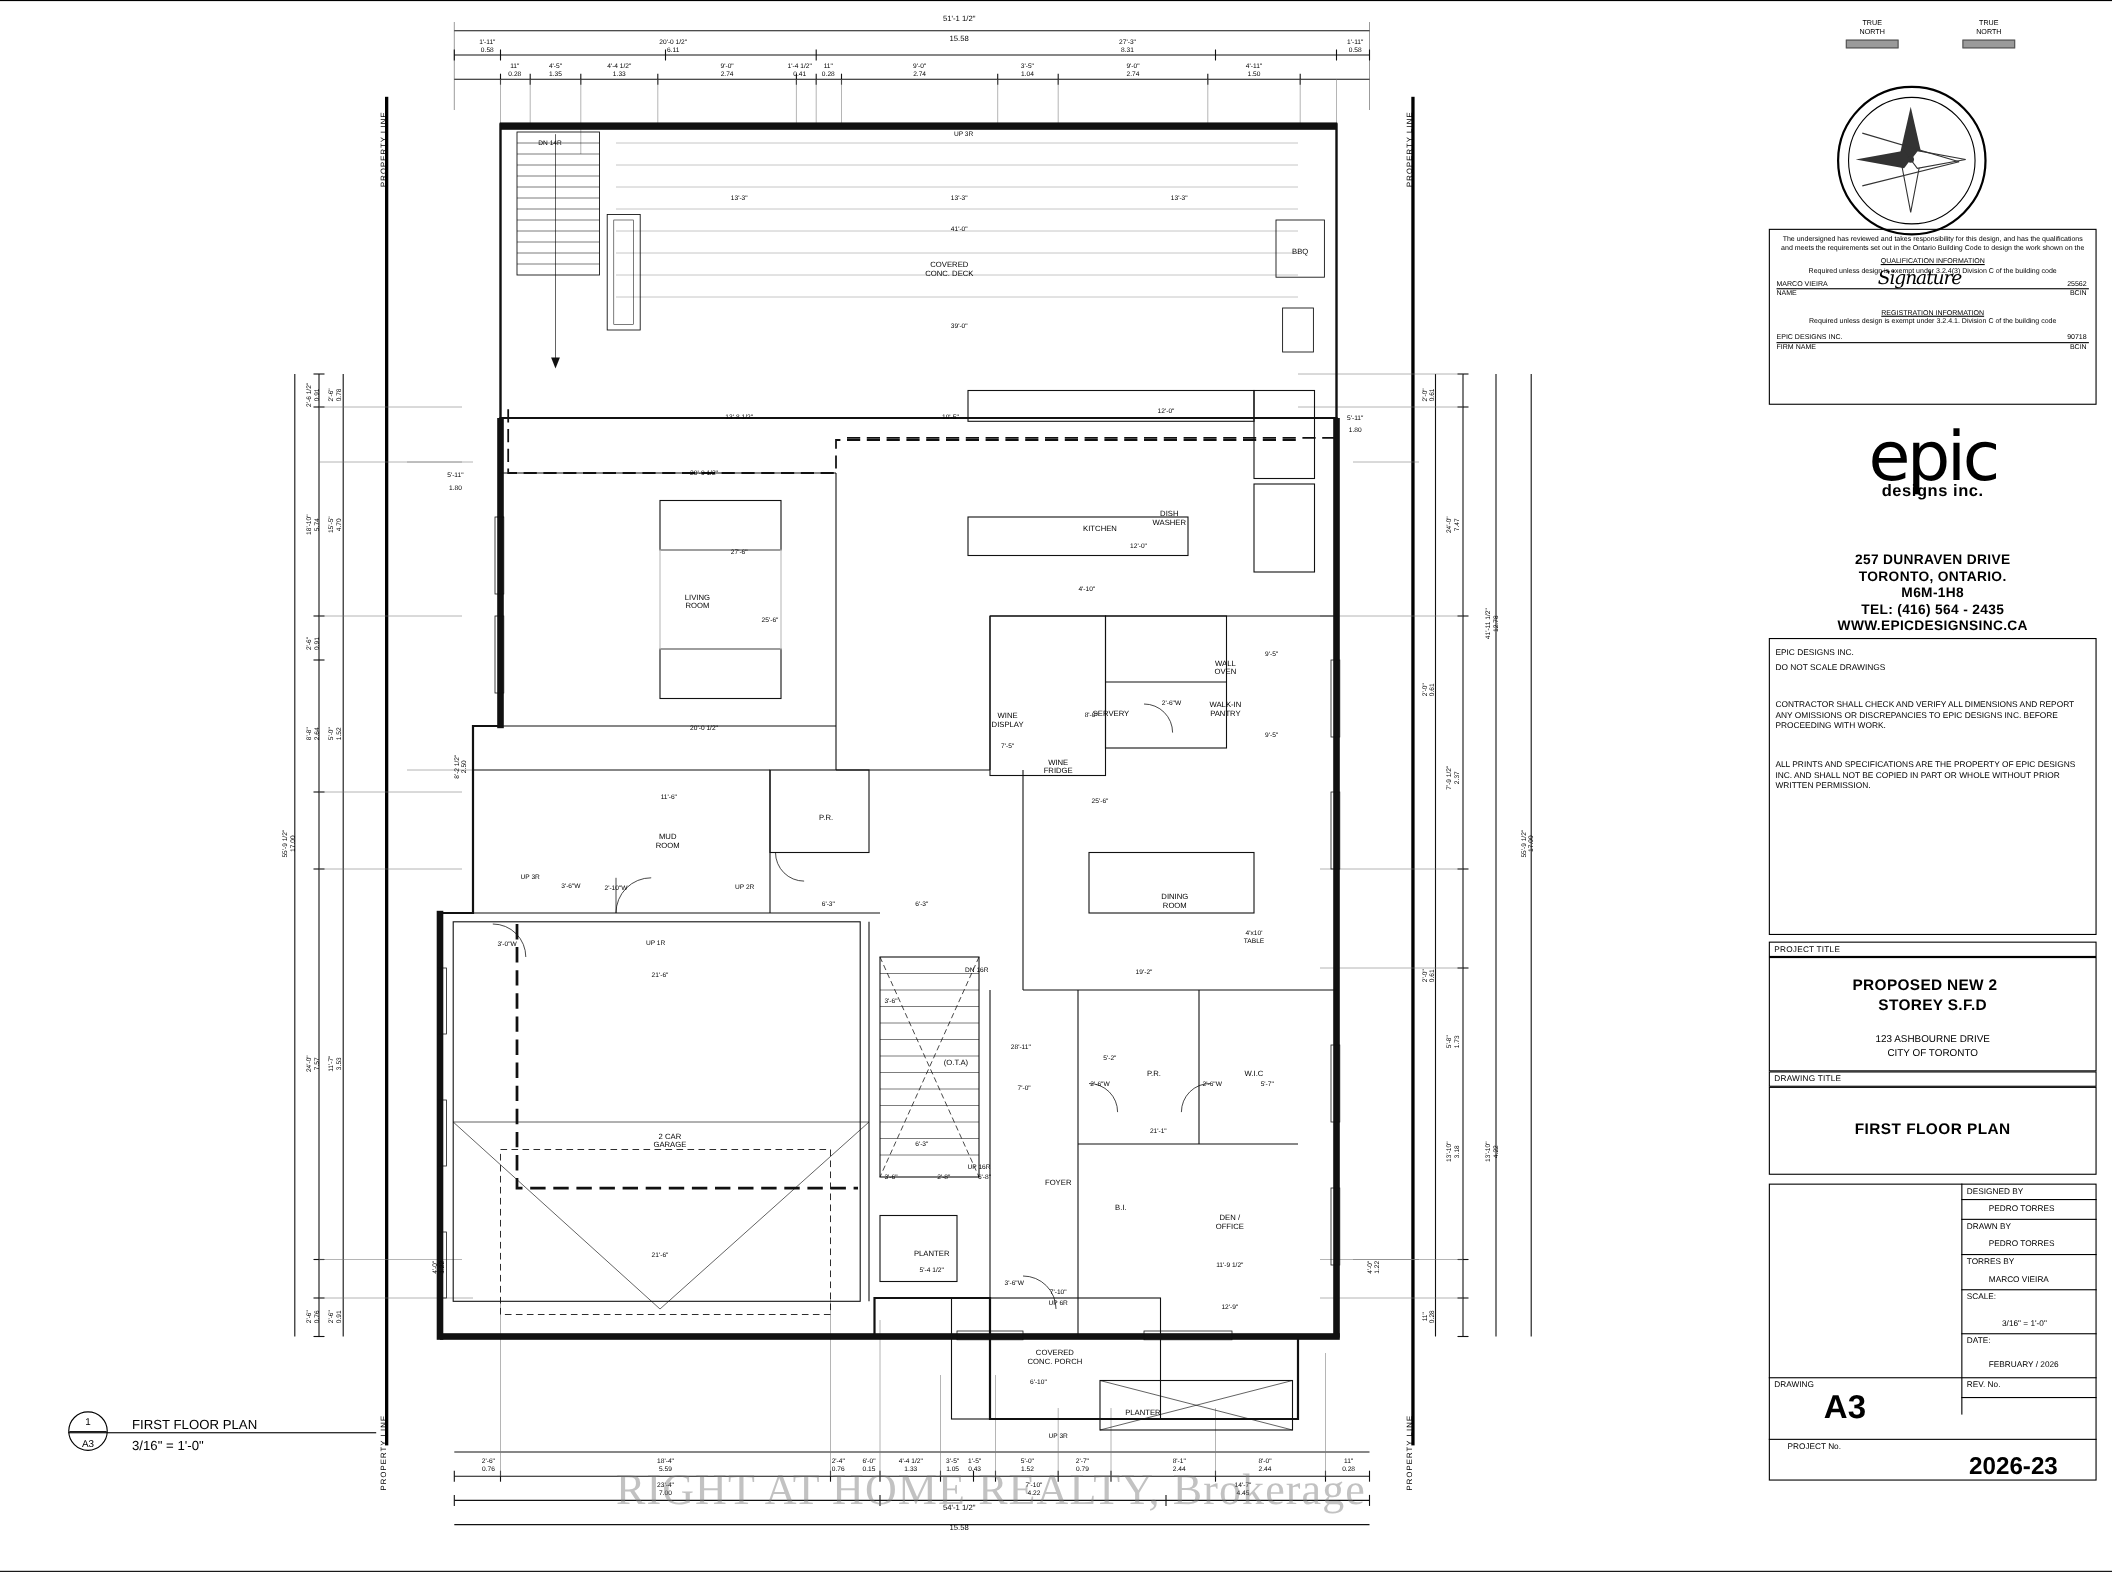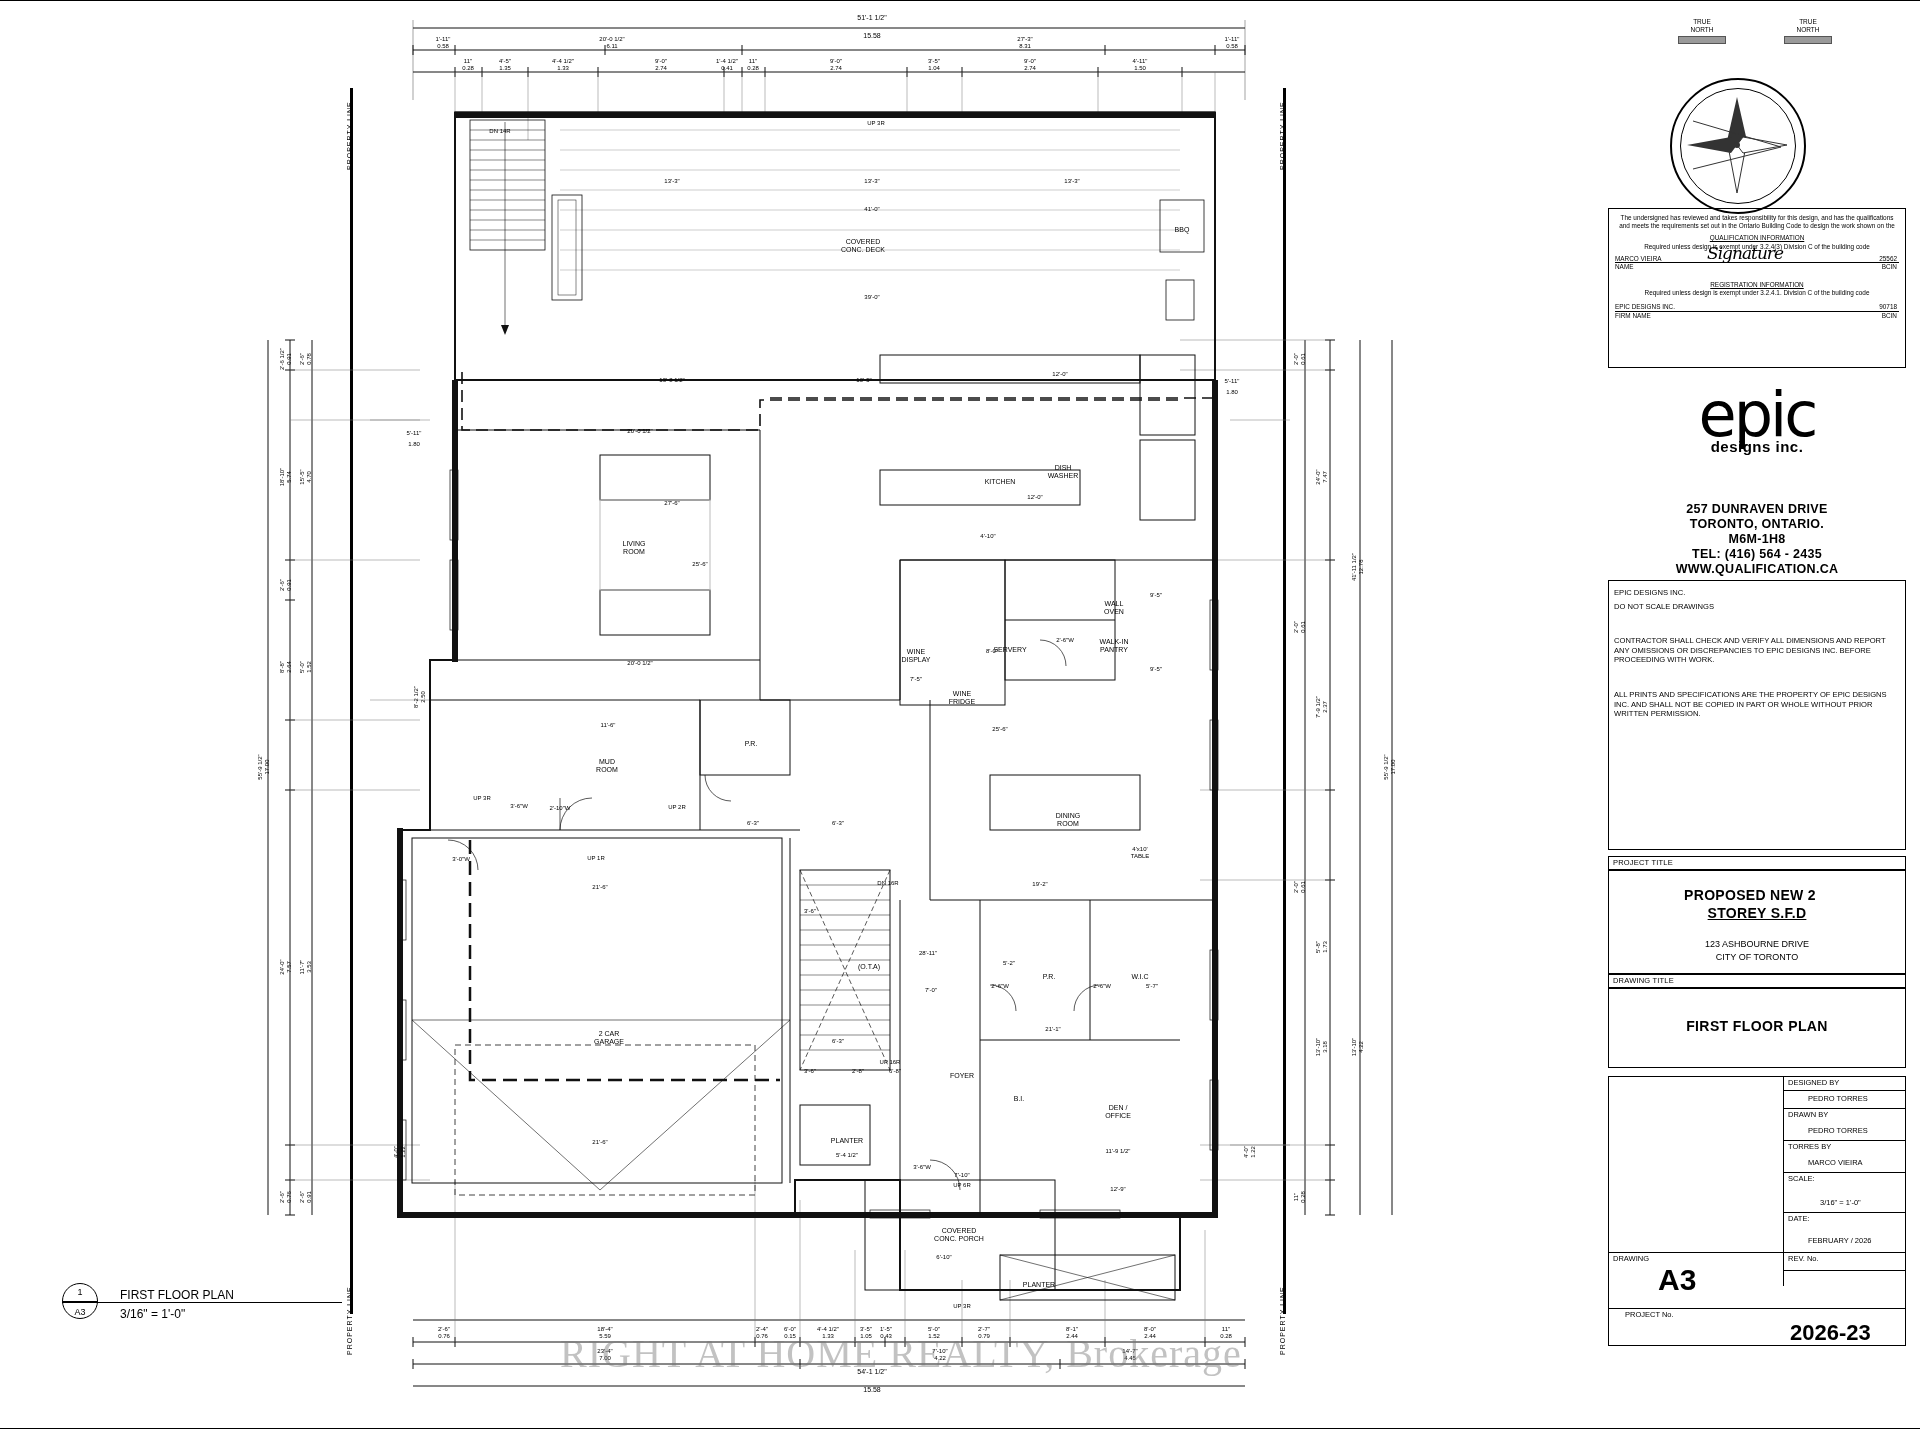--- a/index.html
+++ b/index.html
@@ -114,34 +114,34 @@
     <div class="logo" style="top:378px;">
       <div class="ep">epic</div>
       <div class="sub">designs inc.</div>
     </div>
 
     <div class="addr" style="top:494px;">
       <div>257 DUNRAVEN DRIVE</div>
       <div>TORONTO, ONTARIO.</div>
       <div>M6M-1H8</div>
       <div>TEL: (416)  564 - 2435</div>
-      <div>WWW.QUALIFICATION.CA</div>
+      <div>WWW.EPICDESIGNSINC.CA</div>
     </div>
 
     <div class="tb-sec" style="top:572px;height:270px;"></div>
     <div class="noteblk" style="top:580px;">EPIC DESIGNS INC.</div>
     <div class="noteblk" style="top:594px;">DO NOT SCALE DRAWINGS</div>
     <div class="noteblk" style="top:628px;">CONTRACTOR SHALL CHECK AND VERIFY ALL DIMENSIONS AND REPORT ANY OMISSIONS OR DISCREPANCIES TO EPIC DESIGNS INC. BEFORE PROCEEDING WITH WORK.</div>
     <div class="noteblk" style="top:682px;">ALL PRINTS AND SPECIFICATIONS ARE THE PROPERTY OF EPIC DESIGNS INC. AND SHALL NOT BE COPIED IN PART OR WHOLE WITHOUT PRIOR WRITTEN PERMISSION.</div>
 
     <div class="tb-sec" style="top:848px;height:14px;"></div>
     <div class="tb-lbl" style="position:absolute;left:5px;top:850px;">PROJECT TITLE</div>
     <div class="tb-sec" style="top:862px;height:104px;"></div>
     <div class="projtitle" style="position:absolute;left:0;top:878px;width:284px;">PROPOSED NEW 2</div>
-    <div class="projtitle" style="position:absolute;left:0;top:896px;width:298px;text-decoration:underline;">STOREY S.F.D</div>
+    <div class="projtitle" style="position:absolute;left:0;top:896px;width:298px;">STOREY S.F.D</div>
     <div class="projsub" style="position:absolute;left:0;top:930px;width:298px;">123 ASHBOURNE DRIVE</div>
     <div class="projsub" style="position:absolute;left:0;top:943px;width:298px;">CITY OF TORONTO</div>
 
     <div class="tb-sec" style="top:966px;height:14px;"></div>
     <div class="tb-lbl" style="position:absolute;left:5px;top:968px;">DRAWING TITLE</div>
     <div class="tb-sec" style="top:980px;height:80px;"></div>
     <div class="dwgtitle" style="position:absolute;left:0;top:1010px;width:298px;">FIRST FLOOR PLAN</div>
 
     <div class="tb-sec" style="top:1068px;height:270px;"></div>
     <div class="ln vl" style="left:175px;top:1068px;height:210px;"></div>

